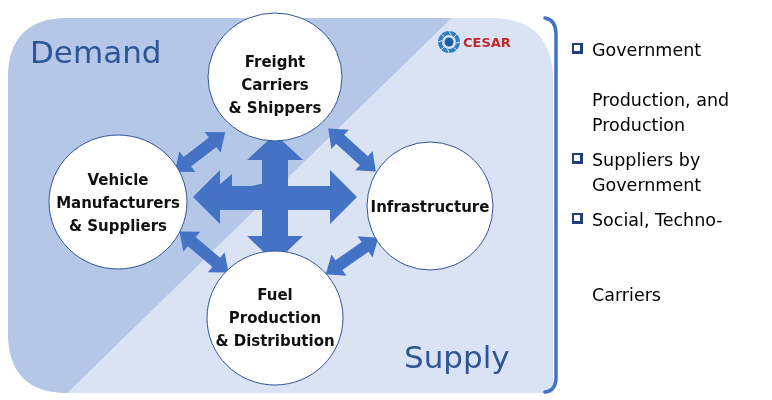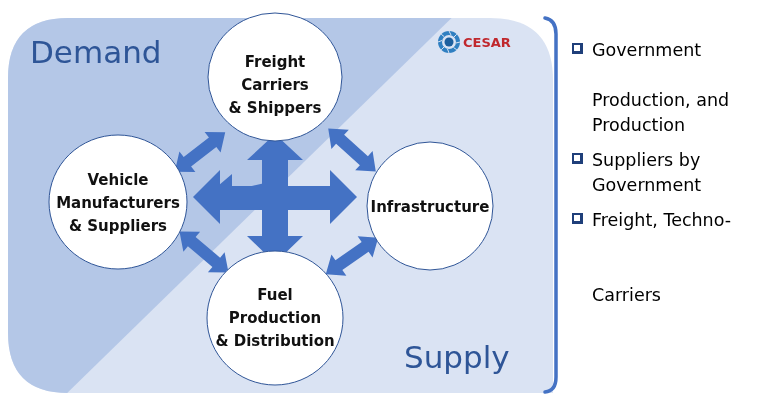--- a/index.html
+++ b/index.html
@@ -97,18 +97,18 @@
     <span>Production, and</span><br>
     <span>Production</span>
   </li>
   <li>
     <span class="box"></span>
     <span>Suppliers by</span><br>
     <span>Government</span><br>
   </li>
   <li>
     <span class="box"></span>
-    <span>Freight, Techno-</span><br>
+    <span>Social, Techno-</span><br>
     <br>
     <br>
     <span>Carriers</span>
   </li>
 </ul>
 
 </body></html>

